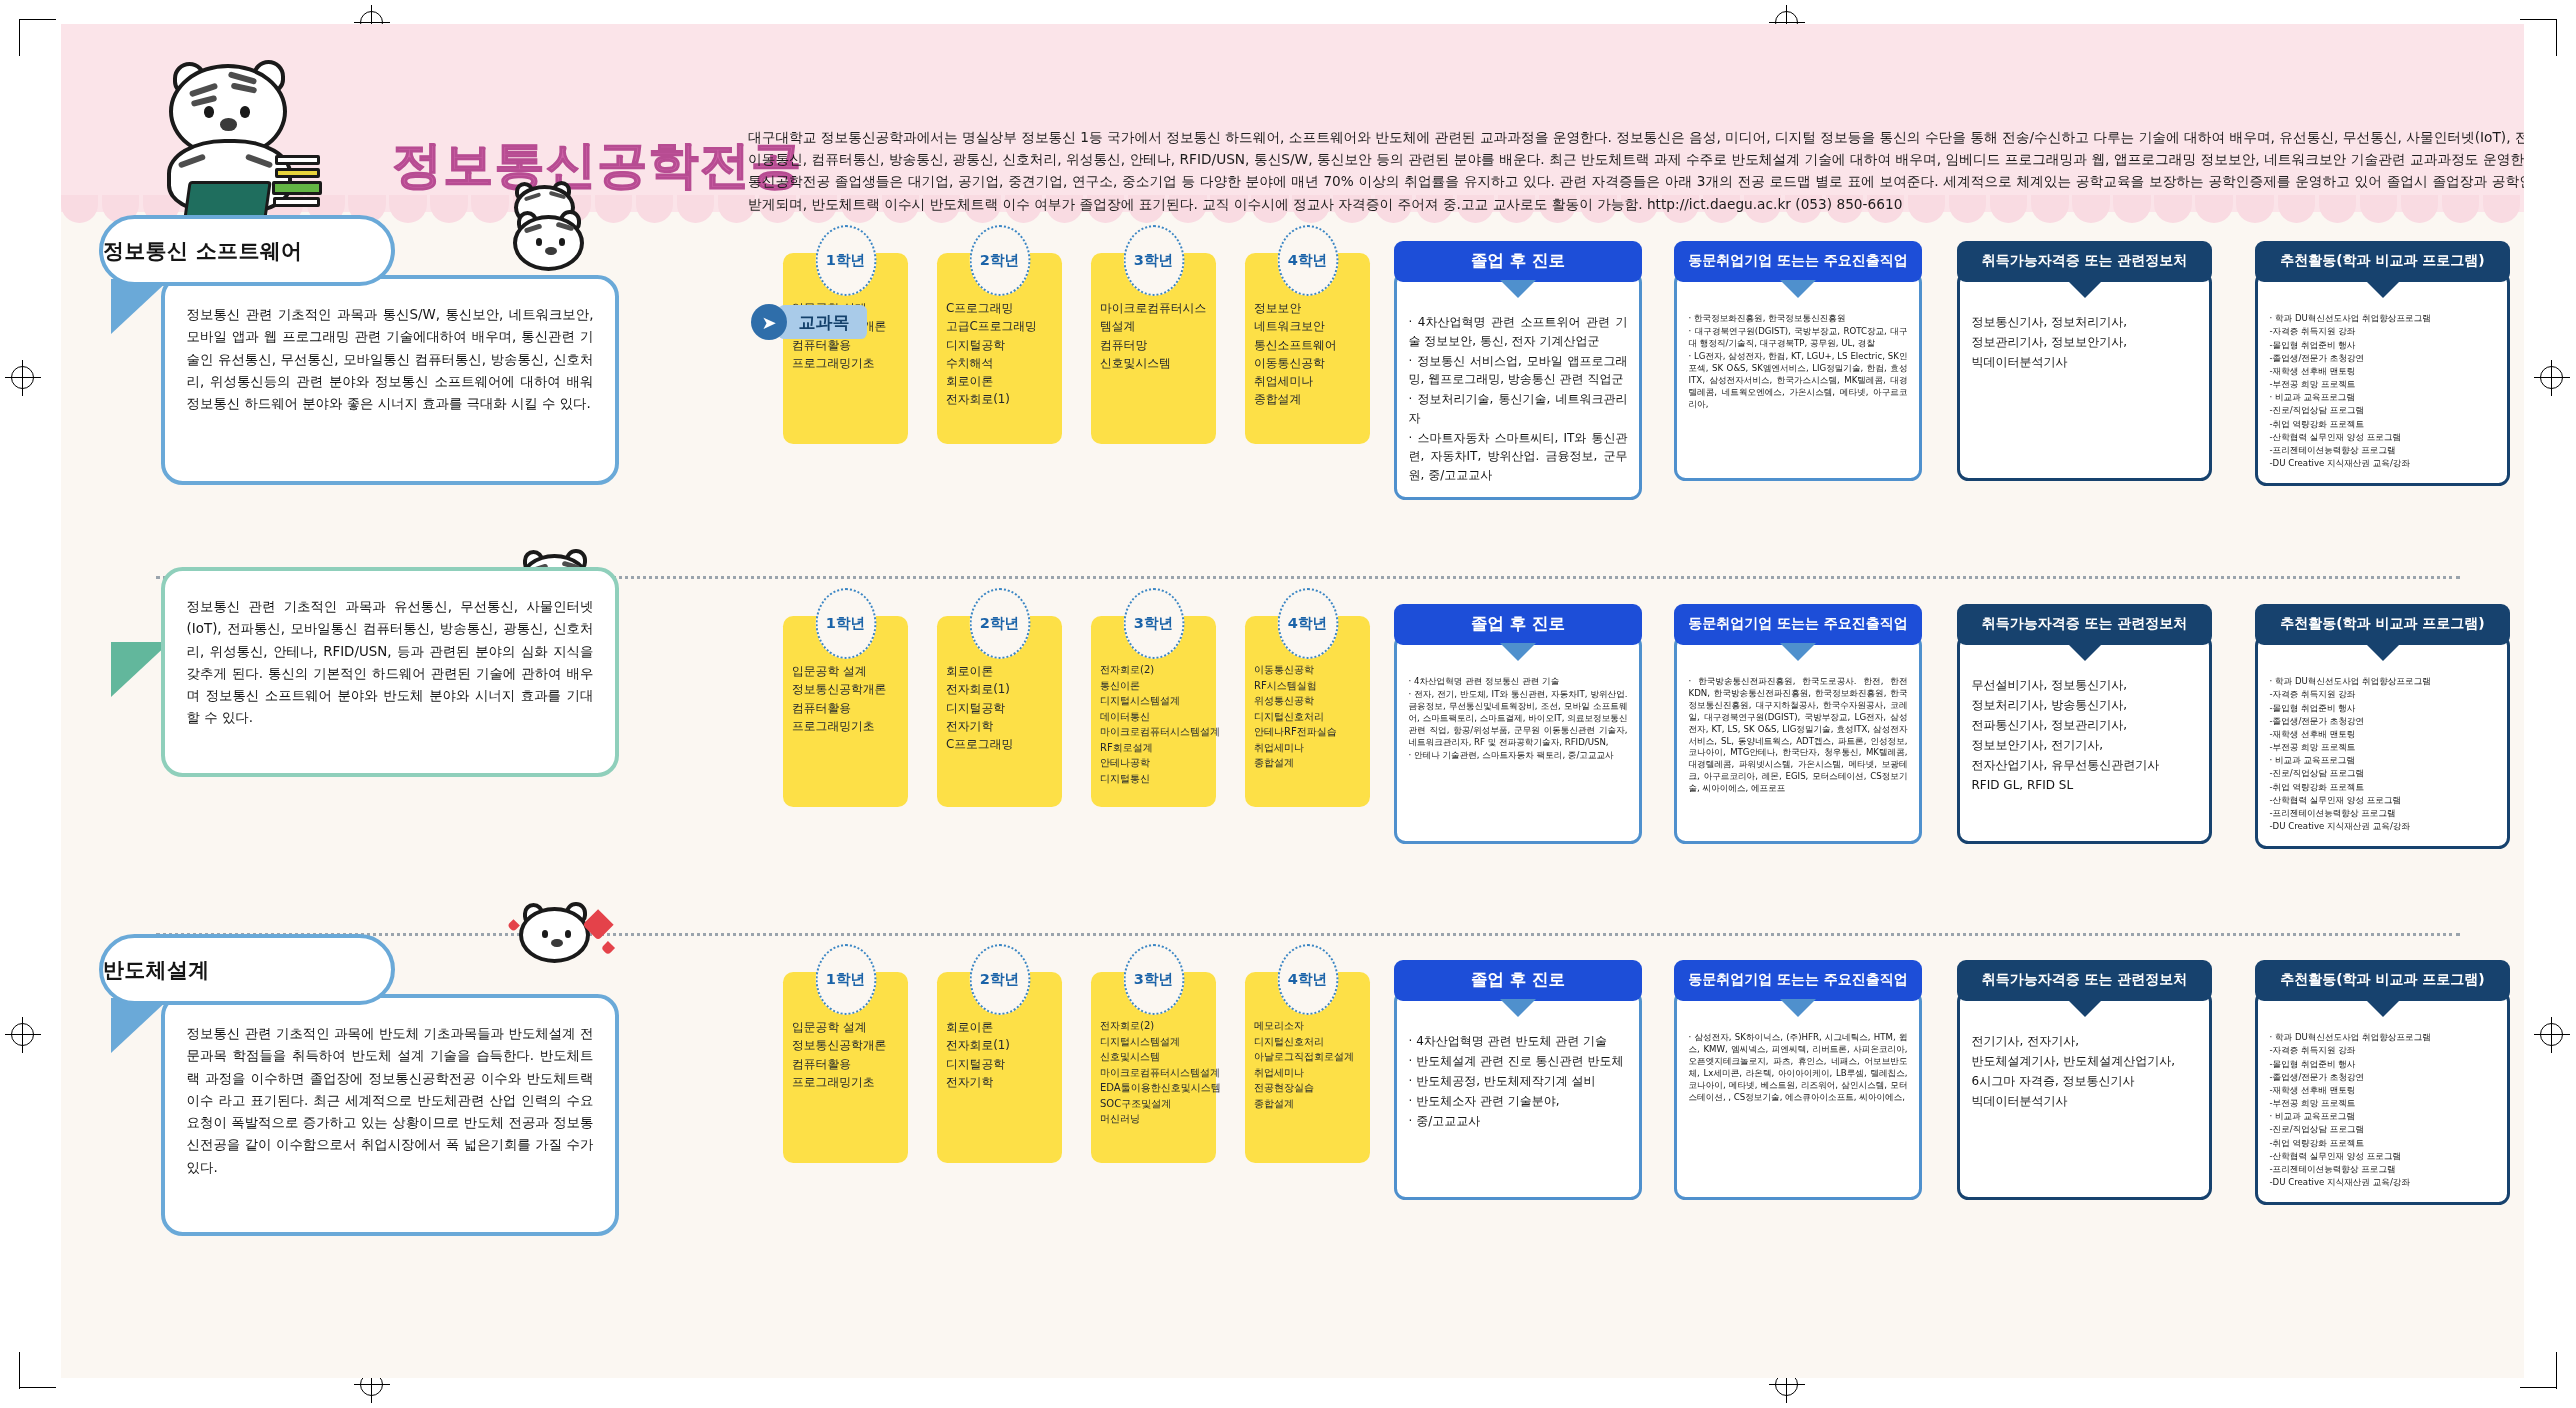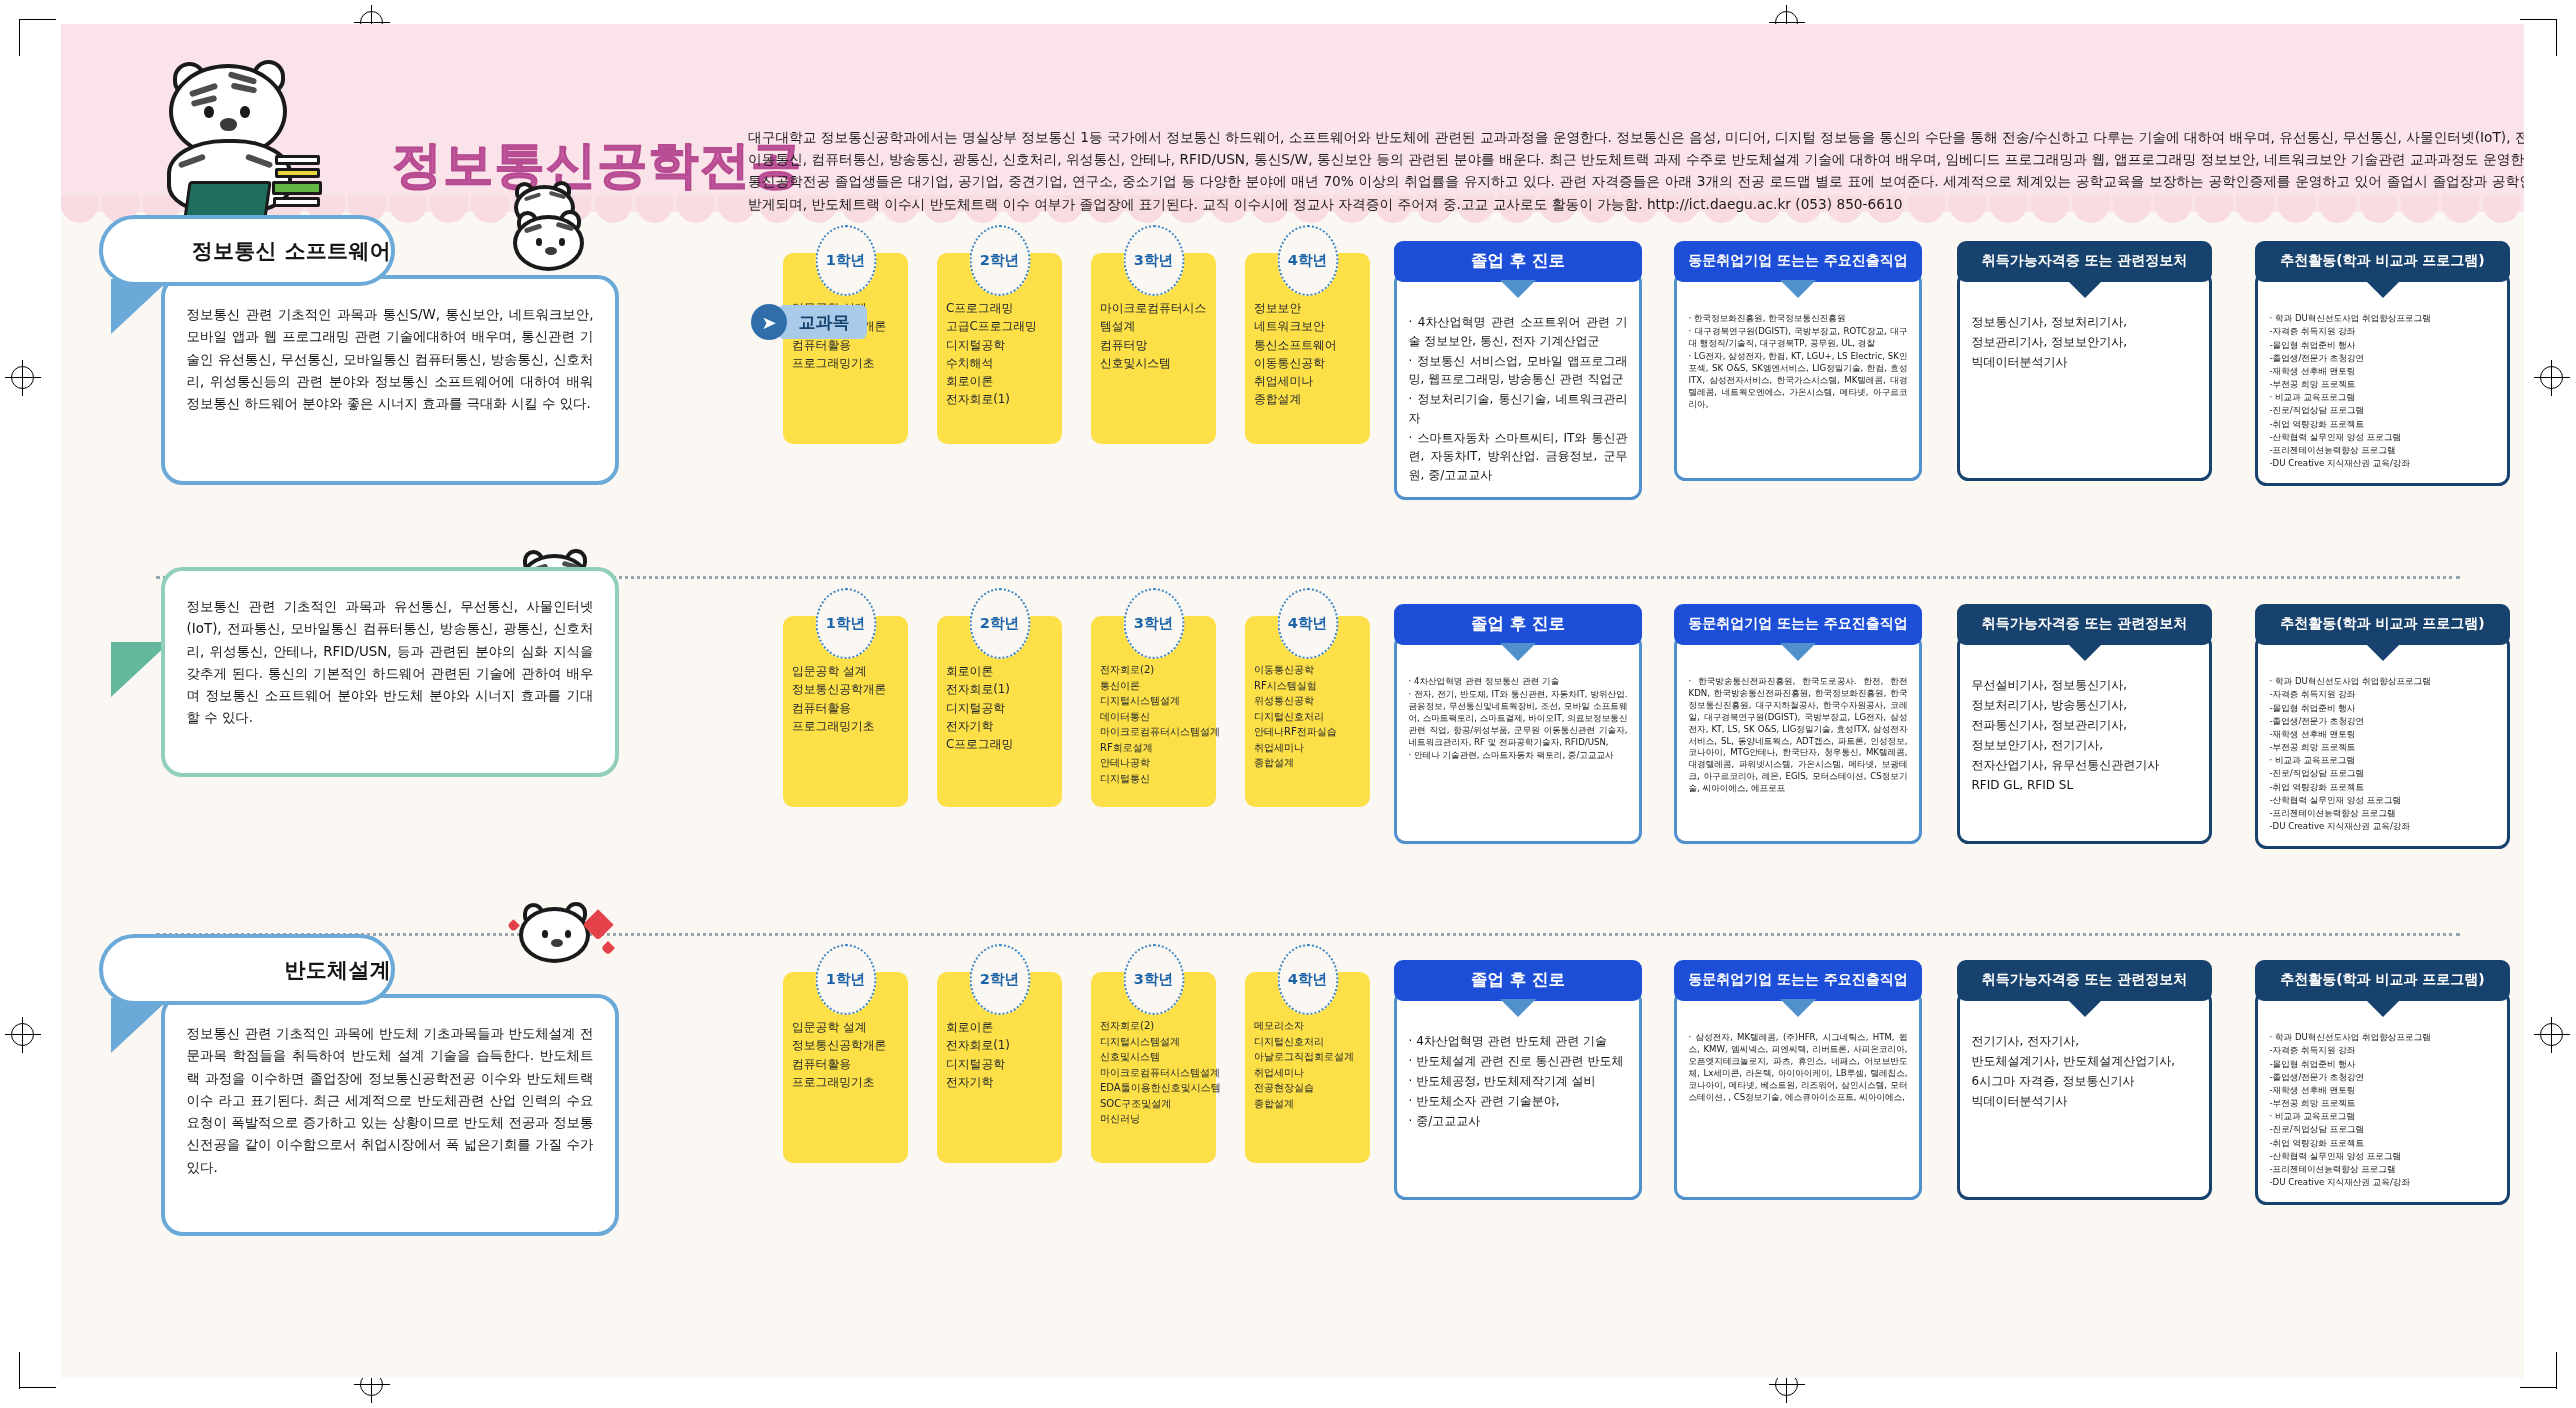--- a/index.html
+++ b/index.html
@@ -77,21 +77,21 @@
     border-top: 3.2px dotted #9aa4ad;
   }
   .d1 { top: 552px; }
   .d2 { top: 909px; }
 
   
   .leftcol { position: absolute; left: 38px; width: 547px; }
   .balloon {
     position: relative; z-index: 4; width: 296px; height: 71px;
     background: #fff; border: 4.5px solid #6aa9d8; border-radius: 37px;
-    display: flex; align-items: center; justify-content: flex-end;
+    display: flex; align-items: center; justify-content: flex-start;
   }
   .balloon.green { border-color: #8fcfbb; }
   .balloon-txt { font-size: 21px; font-weight: 700; color: #151515; letter-spacing: 0.3px; }
   .balloon-tail {
     position: absolute; left: 11.5px; top: 64px; width: 0; height: 0; z-index: 2;
     border-left: 0 solid transparent;
     border-top: 55px solid #6aa9d8;
     border-right: 59px solid transparent;
   }
   .balloon-tail.green { border-top-color: #62b79c; }
@@ -611,21 +611,21 @@
             <li class="md">· 4차산업혁명 관련 반도체 관련 기술</li>
             <li class="md">· 반도체설계 관련 진로 통신관련 반도체</li>
             <li class="md">· 반도체공정, 반도체제작기계 설비</li>
             <li class="md">· 반도체소자 관련 기술분야,</li>
             <li class="md">· 중/고교교사</li>
           </ul>
       </div>
       <div class="panel col-b" style="top:25.5px;">
         <div class="panel-head sm">동문취업기업 또는는 주요진출직업</div>
         <ul class="panel-body">
-            <li class="xs">· 삼성전자, MK텔레콤, (주)HFR, 시그네틱스, HTM, 윕스, KMW, 엠씨넥스, 피엔씨텍, 리버트론, 사피온코리아, 오픈엣지테크놀로지, 파츠, 휴인스, 네패스, 어보브반도체, Lx세미콘, 라온텍, 아이아이케이, LB루셈, 텔레칩스, 코나아이, 메타넷, 베스트원, 리즈워어, 삼인시스템, 모터스테이션, , CS정보기술, 에스큐아이소프트, 씨아이에스,</li>
+            <li class="xs">· 삼성전자, SK하이닉스, (주)HFR, 시그네틱스, HTM, 윕스, KMW, 엠씨넥스, 피엔씨텍, 리버트론, 사피온코리아, 오픈엣지테크놀로지, 파츠, 휴인스, 네패스, 어보브반도체, Lx세미콘, 라온텍, 아이아이케이, LB루셈, 텔레칩스, 코나아이, 메타넷, 베스트원, 리즈워어, 삼인시스템, 모터스테이션, , CS정보기술, 에스큐아이소프트, 씨아이에스,</li>
           </ul>
       </div>
       <div class="panel col-c" style="top:25.5px;">
         <div class="panel-head dark sm">취득가능자격증 또는 관련정보처</div>
         <ul class="panel-body dark">
             <li class="md">전기기사, 전자기사,</li>
             <li class="md">반도체설계기사, 반도체설계산업기사,</li>
             <li class="md">6시그마 자격증, 정보통신기사</li>
             <li class="md">빅데이터분석기사</li>
           </ul>

